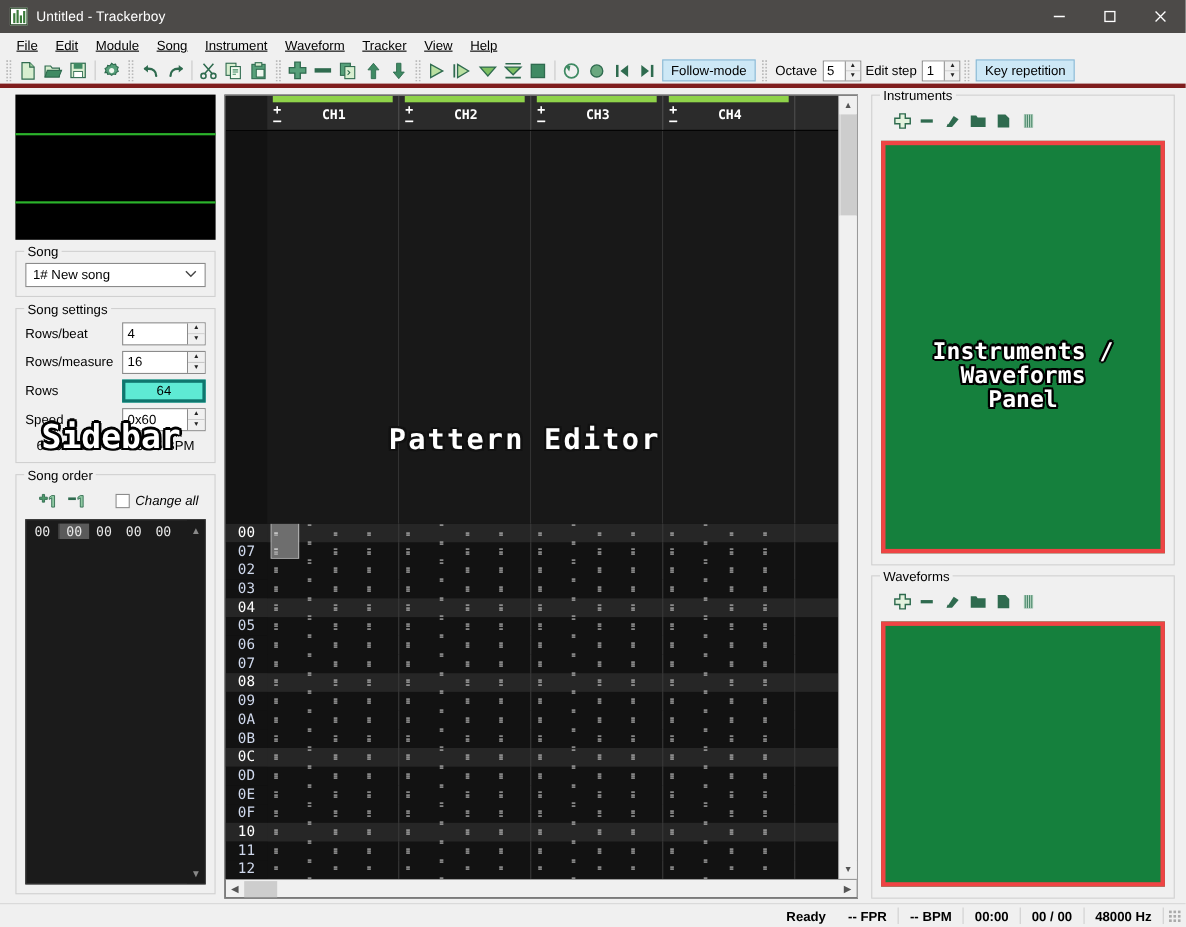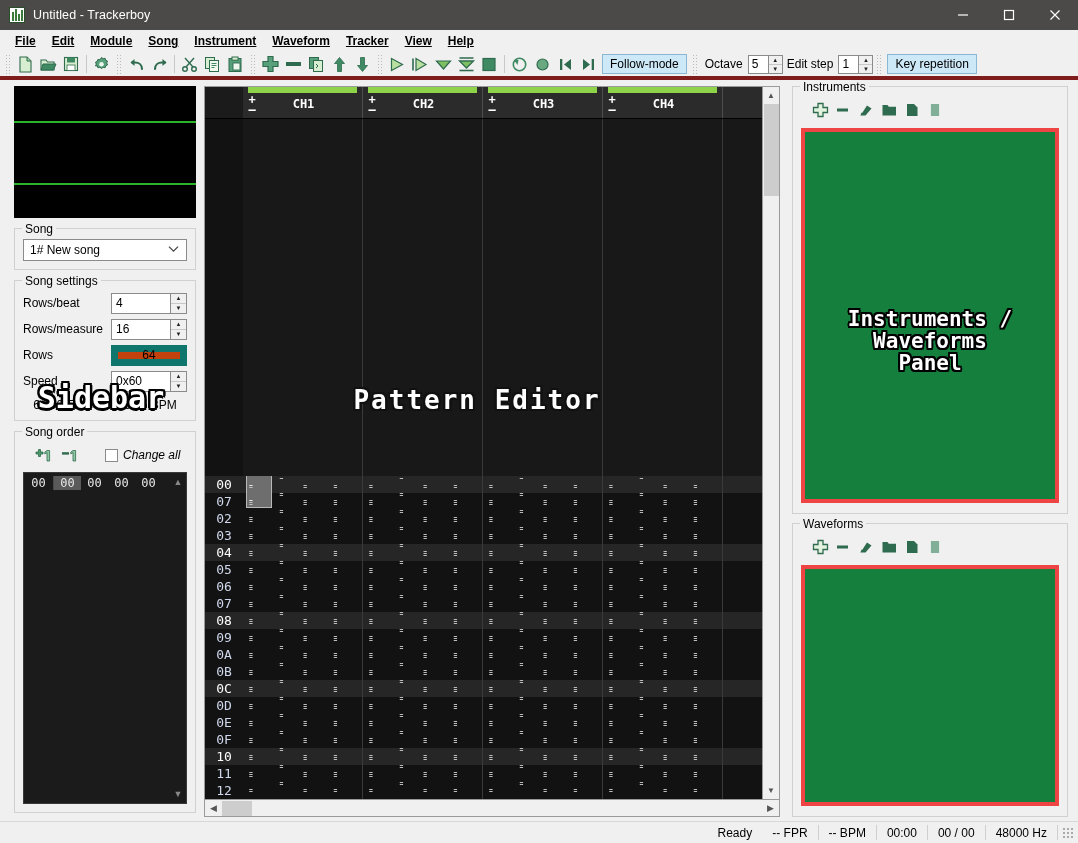--- a/index.html
+++ b/index.html
@@ -55,21 +55,20 @@
   .tb-btn svg { display:block; }
 
   
   .menubar {
     height: 22px;
     flex: 0 0 22px;
     background: #f0f0f0;
     display: flex;
     align-items: center;
     padding-left: 7px;
-    font-weight: bold;
   }
   .menu-item {
     padding: 3px 8px 3px 8px;
     font-size: 12px;
     color: #000;
     white-space: nowrap;
   }
   .menu-item u { text-decoration: underline; }
 
   
@@ -213,22 +212,22 @@
     border-left: 1px solid #8b8b8b;
   }
   .field .fbtns span {
     flex: 1; background:#f0f0f0;
     display:flex; align-items:center; justify-content:center;
     font-size: 6px; line-height: 6px; color:#222;
   }
   .field .fbtns span:first-child { border-bottom: 1px solid #c8c8c8; }
   .readonly {
     flex: 1; height: 21px;
-    border: 7px solid #0f766e;
-    background: #c2410c;
+    border: 3px solid #0f766e;
+    background: #5eead4;
     display: flex; align-items: center; justify-content: center;
     font-size: 12px;
   }
   .rateline {
     display: flex; justify-content: space-around;
     font-size: 12px; margin-top: 5px;
   }
   .orderbar {
     display: flex; align-items: center;
     height: 26px; margin-bottom: 4px;
@@ -499,20 +498,21 @@
     justify-content: flex-end;
     font-size: 12px;
     padding-right: 4px;
   }
   .st-cell {
     padding: 0 10px;
     border-right: 1px solid #cfcfcf;
     height: 15px;
     display: flex; align-items: center;
     white-space: nowrap;
+    font-weight: bold;
   }
   .st-grip {
     width: 12px; height: 12px;
     margin-left: 4px;
     background-image: radial-gradient(#aaa 40%, transparent 41%);
     background-size: 4px 4px;
   }
 </style>
 </head>
 <body>

